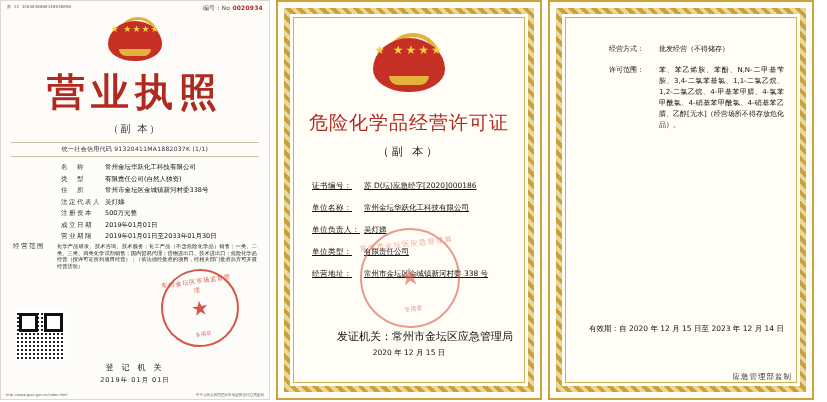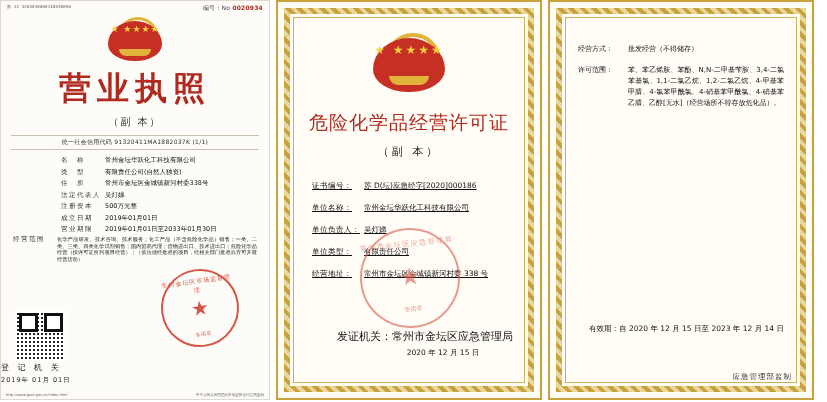--- a/index.html
+++ b/index.html
@@ -42,21 +42,21 @@
     position:absolute;left:0;top:10px;width:54px;text-align:center;
     color:#f4d03f;font-size:9px;line-height:9px;letter-spacing:1px;
   }
   .emblem .bot{
     position:absolute;left:11px;top:34px;width:32px;height:7px;
     background:#e2b33a;border-radius:0 0 14px 14px;
   }
   .c1-title{
     text-align:center;color:#b02a1f;font-weight:bold;
     font-family:"DejaVu Serif","Liberation Serif",serif;
-    font-size:32px;letter-spacing:6px;margin-top:2px;
+    font-size:38px;letter-spacing:6px;margin-top:2px;
   }
   .c1-sub{
     text-align:center;color:#333;font-size:10px;margin-top:4px;letter-spacing:2px;
   }
   .c1-bar{
     margin:6px 10px 0 10px;border-top:1px solid #c9c2ae;border-bottom:1px solid #c9c2ae;
     padding:2px 0;text-align:center;font-size:6px;color:#333;letter-spacing:.3px;
   }
   .c1-fields{margin:5px 12px 0 12px;font-size:6.5px;color:#222;line-height:10px;}
   .c1-row{display:flex;margin-bottom:1.5px;margin-left:48px;}
@@ -87,25 +87,25 @@
     transform:rotate(-8deg);
   }
   .seal .star{font-size:20px;line-height:20px;color:#cf3a2c;}
   .seal .arc{
     position:absolute;top:6px;left:0;width:74px;text-align:center;font-size:6px;letter-spacing:1px;
   }
   .seal .arcb{
     position:absolute;bottom:8px;left:0;width:74px;text-align:center;font-size:5px;letter-spacing:.5px;
   }
   .c1-auth{
-    position:absolute;left:0;bottom:26px;width:100%;text-align:left;
-    font-size:8px;color:#222;letter-spacing:3px;
+    position:absolute;left:0;bottom:26px;width:100%;text-align:center;
+    font-size:8px;color:#222;letter-spacing:3px;font-family:Liberation Serif, serif;
   }
   .c1-date{
-    position:absolute;left:0;bottom:14px;width:100%;text-align:left;
+    position:absolute;left:0;bottom:14px;width:100%;text-align:center;
     font-size:6.5px;color:#222;letter-spacing:1px;
   }
   .c1-foot{
     position:absolute;left:0;bottom:2px;width:100%;
     display:flex;justify-content:space-between;padding:0 5px;box-sizing:border-box;
     font-size:3.6px;color:#666;
   }
 
   
   .ornate{
@@ -147,25 +147,25 @@
   .c2-val{flex:1;}
   .c2-seal{
     position:absolute;left:70px;bottom:58px;width:96px;height:96px;border-radius:50%;
     border:2.5px solid #d95f50;opacity:.62;
     transform:rotate(-6deg);
   }
   .c2-seal .star{position:absolute;left:50%;top:50%;transform:translate(-50%,-55%);font-size:24px;color:#d95f50;}
   .c2-seal .arc{position:absolute;top:9px;left:0;width:96px;text-align:center;font-size:7px;color:#d95f50;letter-spacing:1.5px;}
   .c2-seal .arcb{position:absolute;bottom:12px;left:0;width:96px;text-align:center;font-size:6px;color:#d95f50;}
   .c2-issuer{position:absolute;left:16px;bottom:42px;width:100%;text-align:center;font-size:11px;color:#111;}
-  .c2-date{position:absolute;left:0;bottom:28px;width:100%;text-align:center;font-size:7.5px;color:#111;padding-left:34px;}
+  .c2-date{position:absolute;left:0;bottom:28px;width:100%;text-align:center;font-size:7.5px;color:#111;}
 
   
   .c3-body{margin:30px 16px 0 16px;font-size:7px;color:#111;line-height:11px;}
-  .c3-row{display:flex;margin-bottom:10px;}
+  .c3-row{display:flex;margin-bottom:10px;margin-left:31px;}
   .c3-lab{width:50px;flex:none;}
   .c3-val{flex:1;text-align:justify;}
   .c3-valid{
     position:absolute;left:16px;bottom:52px;right:16px;font-size:7.5px;color:#111;text-align:right;
   }
   .footer-note{
     position:absolute;right:8px;bottom:4px;font-size:7.5px;color:#333;letter-spacing:1px;
   }
 </style>
 </head>

